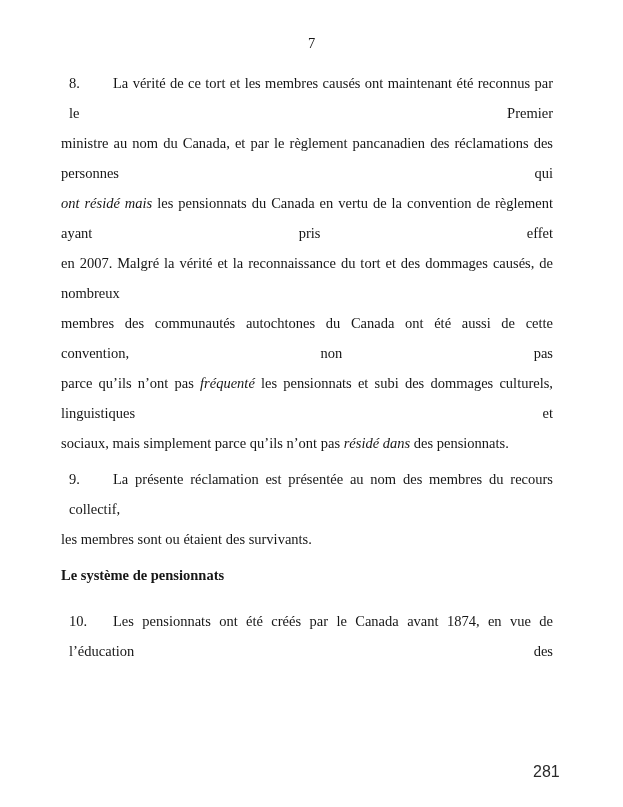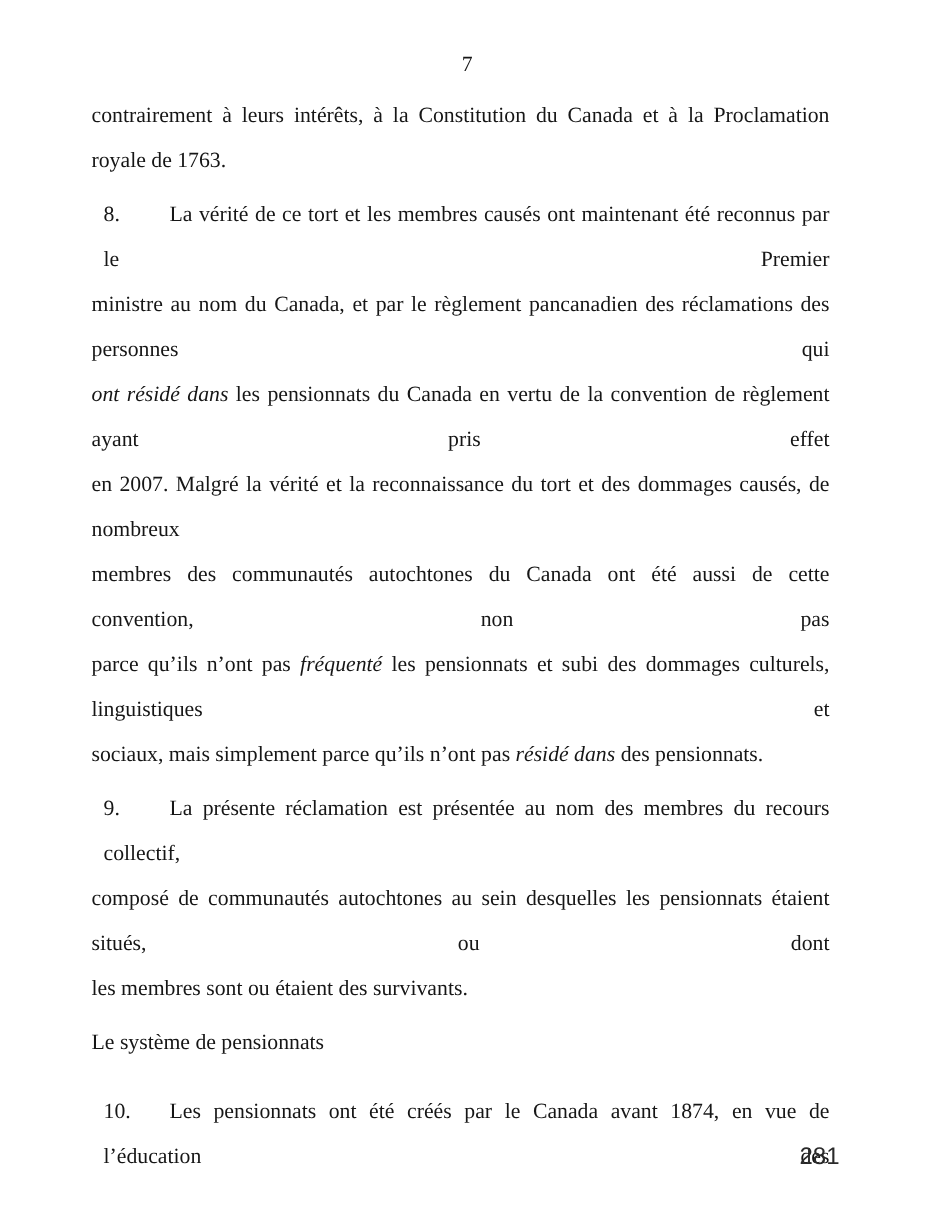--- a/index.html
+++ b/index.html
@@ -47,21 +47,21 @@
   }
   .line.first-numbered {
     padding-left: 8px;
   }
   .para-number {
     display: inline-block;
     width: 44px;
     font-style: normal;
   }
   .heading-line {
-    font-weight: normal;
+    font-weight: bold;
     text-align: center;
     text-align-last: left;
   }
   .line em { font-style: italic; }
   .footer-stamp {
     position: absolute;
     top: 765px;
     left: 533px;
     font-family: "Liberation Sans", sans-serif;
     font-size: 16px;
@@ -72,34 +72,32 @@
 </head>
 <body>
 
 <div class="page">
   <div class="page-header">
     <span>7</span>
   </div>
 
   <div class="doc-body">
       <div class="block paragraph">
-        <div class="line last"><span>contrairement à leurs intérêts, à la Constitution du Canada et à la Proclamation royale de 1763.</span></div>
       </div>
       <div class="block paragraph">
         <div class="line first-numbered"><span class="para-number">8.</span><span>La vérité de ce tort et les membres causés ont maintenant été reconnus par le Premier</span></div>
         <div class="line"><span>ministre au nom du Canada, et par le règlement pancanadien des réclamations des personnes qui</span></div>
-        <div class="line"><em>ont résidé dans</em><span> les pensionnats du Canada en vertu de la convention de règlement ayant pris effet</span></div>
+        <div class="line"><em>ont résidé mais</em><span> les pensionnats du Canada en vertu de la convention de règlement ayant pris effet</span></div>
         <div class="line"><span>en 2007.  Malgré la vérité et la reconnaissance du tort et des dommages causés, de nombreux</span></div>
         <div class="line"><span>membres des communautés autochtones du Canada ont été aussi de cette convention, non pas</span></div>
         <div class="line"><span>parce qu’ils n’ont pas </span><em>fréquenté</em><span> les pensionnats et subi des dommages culturels, linguistiques et</span></div>
         <div class="line last"><span>sociaux, mais simplement parce qu’ils n’ont pas </span><em>résidé dans</em><span> des pensionnats.</span></div>
       </div>
       <div class="block paragraph">
         <div class="line first-numbered"><span class="para-number">9.</span><span>La présente réclamation est présentée au nom des membres du recours collectif,</span></div>
-        <div class="line"><span>composé de communautés autochtones au sein desquelles les pensionnats étaient situés, ou dont</span></div>
         <div class="line last"><span>les membres sont ou étaient des survivants.</span></div>
       </div>
       <div class="block heading">
         <div class="line heading-line">Le système de pensionnats</div>
       </div>
       <div class="block paragraph">
         <div class="line first-numbered"><span class="para-number">10.</span><span>Les pensionnats ont été créés par le Canada avant 1874, en vue de l’éducation des</span></div>
       </div>
     </div>
 

